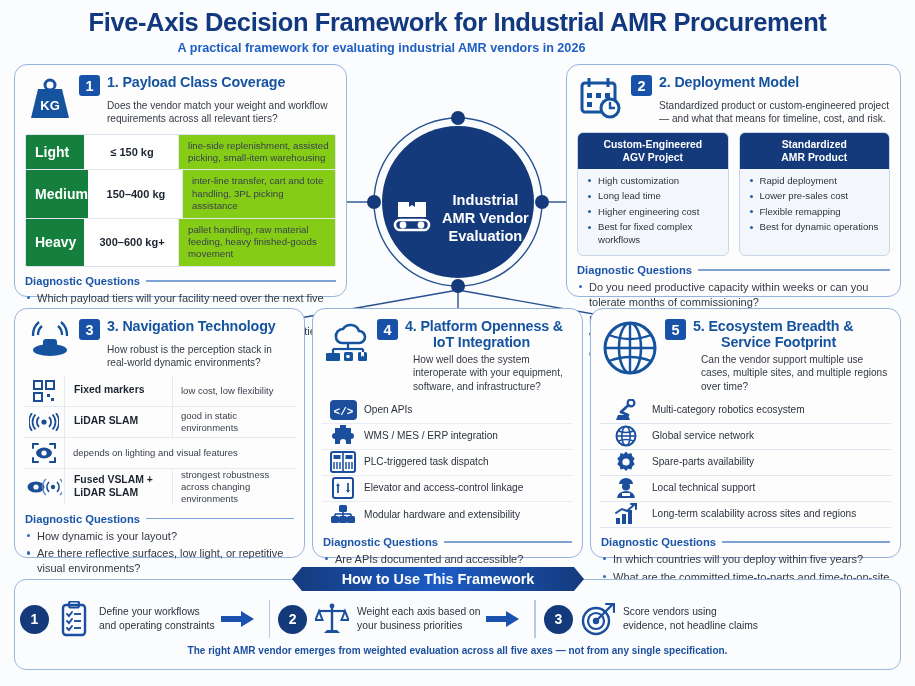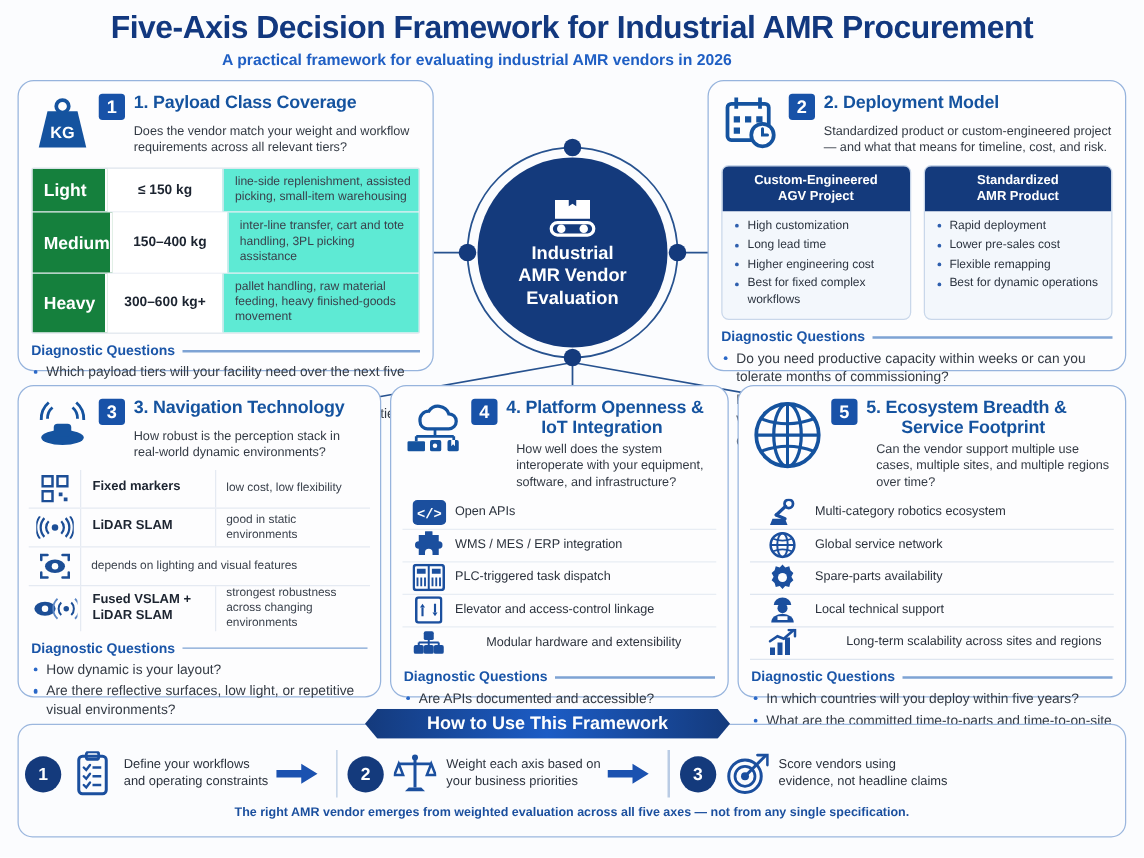--- a/index.html
+++ b/index.html
@@ -30,21 +30,21 @@
   }
 
   
   #wires { position: absolute; inset: 0; pointer-events: none; }
 
   
   .hub {
     position: absolute; left: 382px; top: 126px;
     width: 152px; height: 152px; border-radius: 50%;
     background: #143a7c;
-    display: flex; flex-direction: column;
+    display: flex; flex-direction: row;
     align-items: center; justify-content: flex-start;
     padding-top: 34px;
     z-index: 4;
   }
   .hub-icon { width: 60px; height: 32px; margin-bottom: 3px; }
   .hub-text {
     color: #ffffff; font-weight: bold; font-size: 14.6px;
     line-height: 1.22; text-align: center;
   }
 
@@ -103,21 +103,21 @@
   }
   .tier-range {
     flex: 0 0 92px; display: flex; align-items: center;
     justify-content: center;
     font-size: 11px; font-weight: bold; color: #1c2430;
     background: #fff;
   }
   .tier-desc {
     flex: 1; font-size: 9.7px; color: #3a414c;
     line-height: 1.28; padding: 5px 6px 5px 9px;
-    background: #5eead4; border-left: 1px solid #e4e9f1;
+    background: #84cc16; border-left: 1px solid #e4e9f1;
   }
 
   
   .diag { padding: 0 10px; margin-top: 8px; }
   .diag-head { display: flex; align-items: center; gap: 6px; }
   .diag-head .dh-text {
     color: #1a55a8; font-weight: bold; font-size: 11.2px;
     white-space: nowrap;
   }
   .diag-head .dh-rule {
@@ -181,21 +181,21 @@
     flex: 1; font-size: 9.5px; color: #3a414c;
     padding-left: 8px; line-height: 1.26;
   }
 
   
   .feat-list { margin: 5px 9px 0 9px; }
   .feat-row {
     display: flex; align-items: center; min-height: 26px;
     border-bottom: 1px solid #e8edf4;
   }
-  .feat-row:last-child { border-bottom: none; gap: 25px; }
+  .feat-row:last-child { border-bottom: none; }
   .feat-ic {
     flex: 0 0 42px; display: flex; align-items: center;
     justify-content: center;
   }
   .feat-txt { flex: 1; font-size: 10.1px; color: #2b323d; line-height: 1.2; }
   #card5 .feat-ic { flex: 0 0 52px; }
   #card5 .feat-row { border-bottom: 1px solid #dfe6f0; }
 
   
   #footer {

